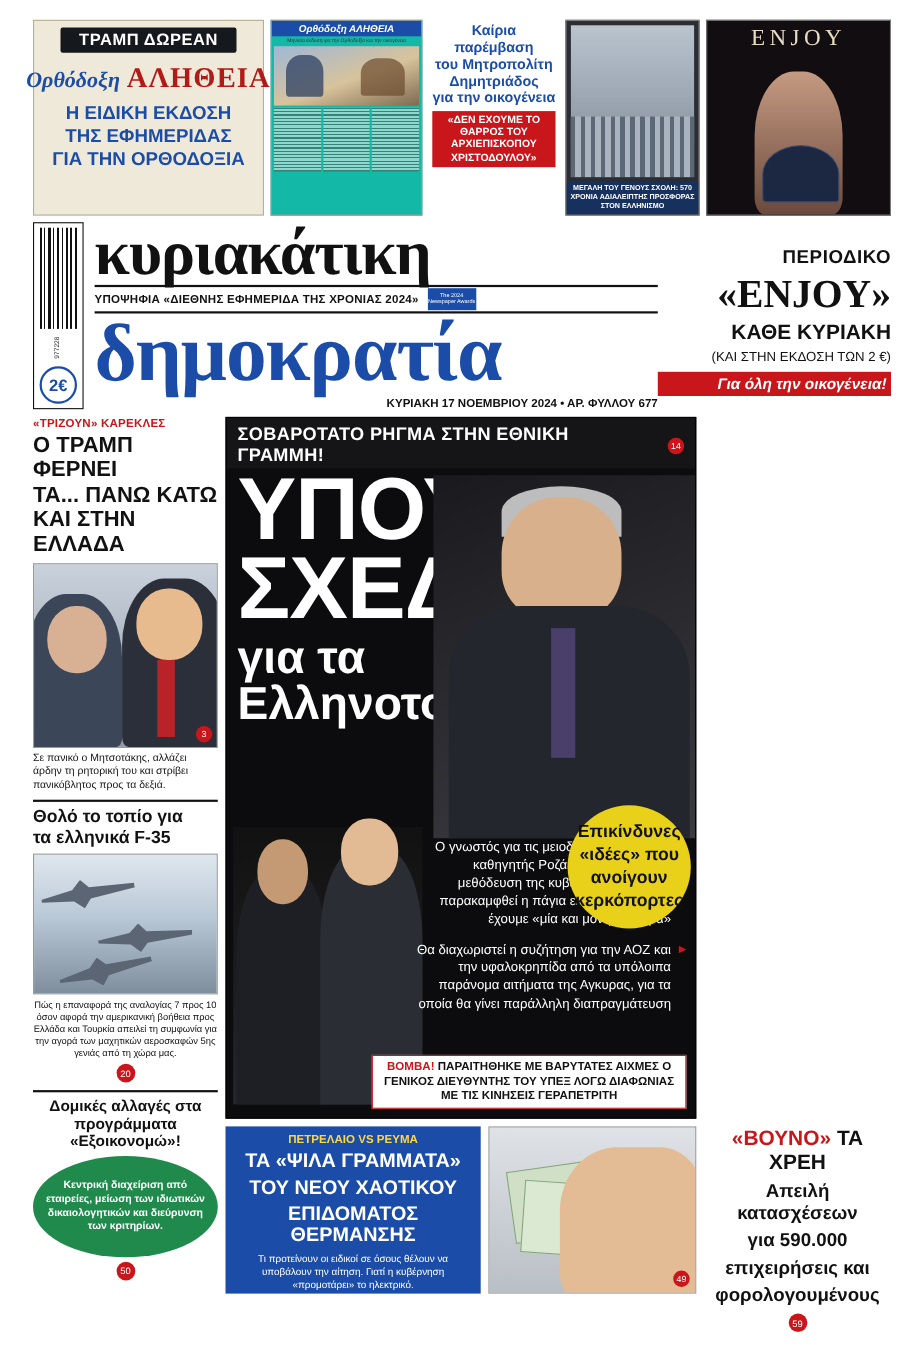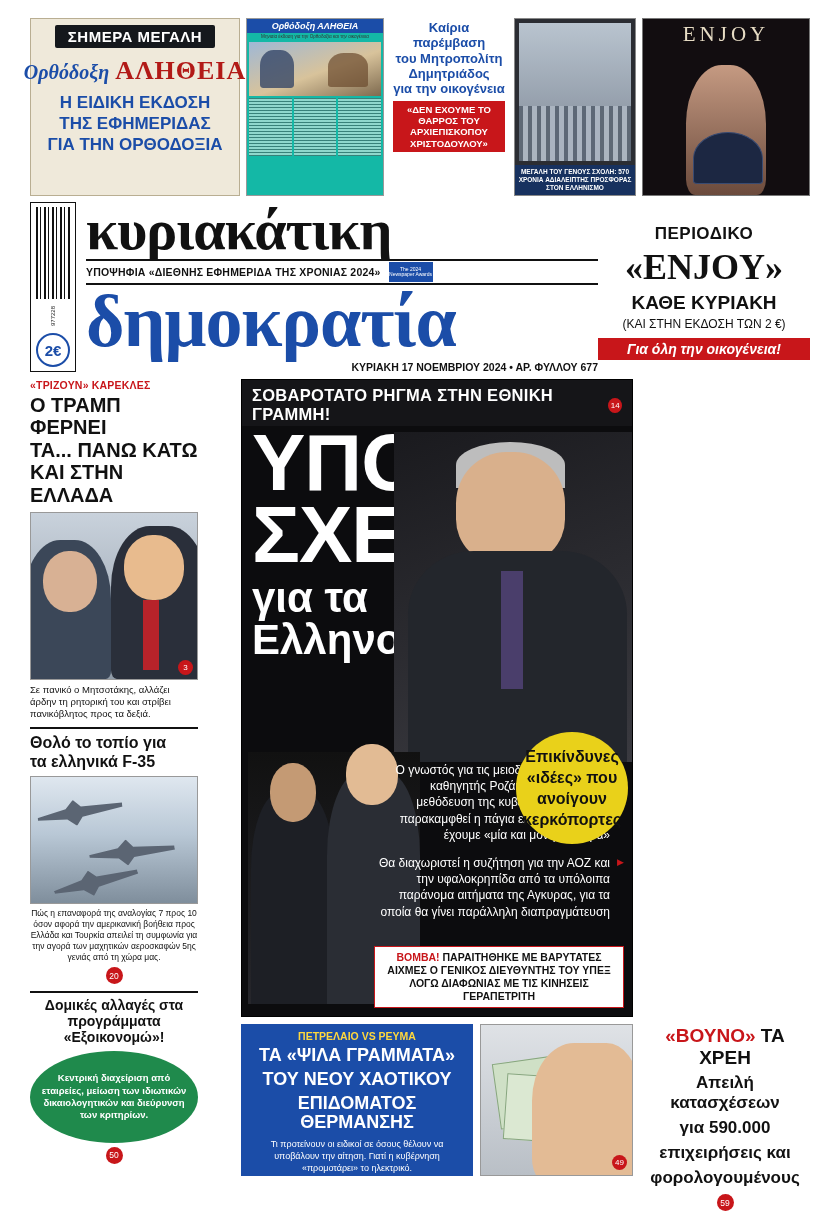--- a/index.html
+++ b/index.html
@@ -62,31 +62,31 @@
   .price { width:34px; height:34px; border-radius:50%; border:2px solid #1b4da8; color:#1b4da8; font-weight:bold; font-size:15px; display:flex; align-items:center; justify-content:center; }
 
   .mh-mid { flex:1; padding-left:10px; position:relative;}
   .mh-kyr { font-family:"Liberation Serif", serif; font-weight:bold; font-size:58px; line-height:.95; color:#111; letter-spacing:-1px;}
   .mh-nom { font-family:"Liberation Serif", serif; font-weight:bold; font-size:74px; line-height:.92; color:#1b4da8; letter-spacing:-1px; margin-top:2px;}
   .mh-strip { display:flex; align-items:center; gap:8px; border-top:2px solid #111; border-bottom:2px solid #111; margin:2px 0; padding:1px 0;}
   .mh-strip .t { font-size:10.5px; font-weight:bold; letter-spacing:.2px;}
   .mh-award { width:44px; height:20px; background:#1b4da8; color:#fff; font-size:5px; display:flex; align-items:center; justify-content:center; text-align:center; line-height:1.05;}
   .mh-date { text-align:right; font-size:10.5px; font-weight:bold; margin-top:6px;}
 
-  .mh-right { width:212px; text-align:center; padding-top:22px;}
+  .mh-right { width:212px; text-align:right; padding-top:22px;}
   .mh-right .r1 { font-size:17px; font-weight:bold; letter-spacing:.5px;}
   .mh-right .r2 { font-family:"Liberation Serif", serif; font-size:36px; font-weight:bold; margin-top:2px;}
   .mh-right .r3 { font-size:19px; font-weight:bold; margin-top:4px;}
   .mh-right .r4 { font-size:12px; margin-top:3px;}
   .mh-right .r5 { margin-top:7px; background:#c8161a; color:#fff; font-style:italic; font-weight:bold; font-size:14px; padding:3px 4px;}
 
   
   .grid { display:flex; gap:7px; margin-top:7px; }
   .col-left { width: 168px; }
-  .col-main { flex:1;margin-left:36px; }
+  .col-main { flex:1; }
   .col-right { width: 170px; }
 
   
   .l-kicker { font-size:10.5px; font-weight:bold; color:#c8161a; letter-spacing:.2px;}
   .l-head { font-size:20px; font-weight:bold; line-height:1.12; margin-top:3px;}
   .l-photo { margin-top:6px; height:168px; border:1px solid #999; position:relative; overflow:hidden;
              background:linear-gradient(#c9d2dc,#8f9aa6);}
   .l-photo .p1 { position:absolute; left:-4%; bottom:0; width:52%; height:84%; background:#3b4758; border-radius:42% 42% 6% 6%;}
   .l-photo .p1:after{content:"";position:absolute;left:22%;top:8%;width:62%;height:44%;background:#d8b194;border-radius:48%;}
   .l-photo .p2 { position:absolute; right:-6%; bottom:0; width:58%; height:92%; background:#2a2f3a; border-radius:40% 40% 6% 6%;}
@@ -153,21 +153,21 @@
   .bottom-right { margin-top:8px; }
 </style>
 </head>
 <body>
 
 <div class="page">
 
   <div class="topstrip">
 
     <div class="ts-left">
-      <div class="ts-banner">ΣΗΜΕΡΑ ΜΕΓΑΛΗ</div>
+      <div class="ts-banner">ΤΡΑΜΠ ΔΩΡΕΑΝ</div>
       <div class="ts-ortho">
         <span class="o1">Ορθόδοξη</span>
         <span class="o2">ΑΛΗΘΕΙΑ</span>
       </div>
       <div class="ts-lines">
         <div>Η ΕΙΔΙΚΗ ΕΚΔΟΣΗ</div>
         <div>ΤΗΣ ΕΦΗΜΕΡΙΔΑΣ</div>
         <div>ΓΙΑ ΤΗΝ ΟΡΘΟΔΟΞΙΑ</div>
       </div>
     </div>

